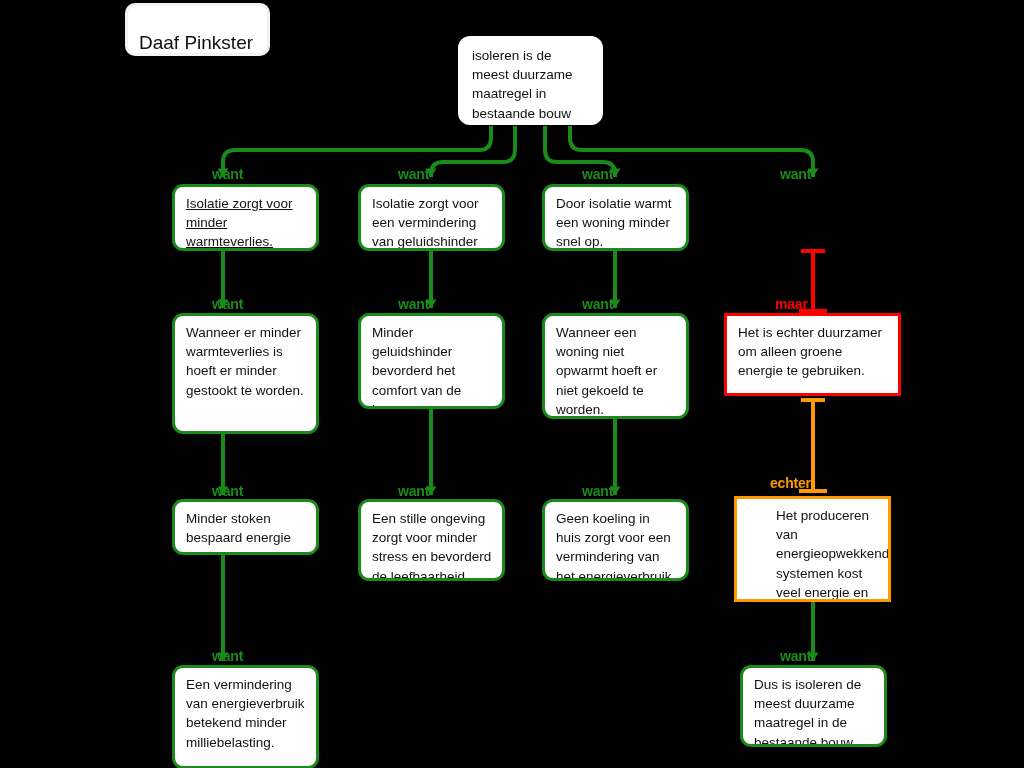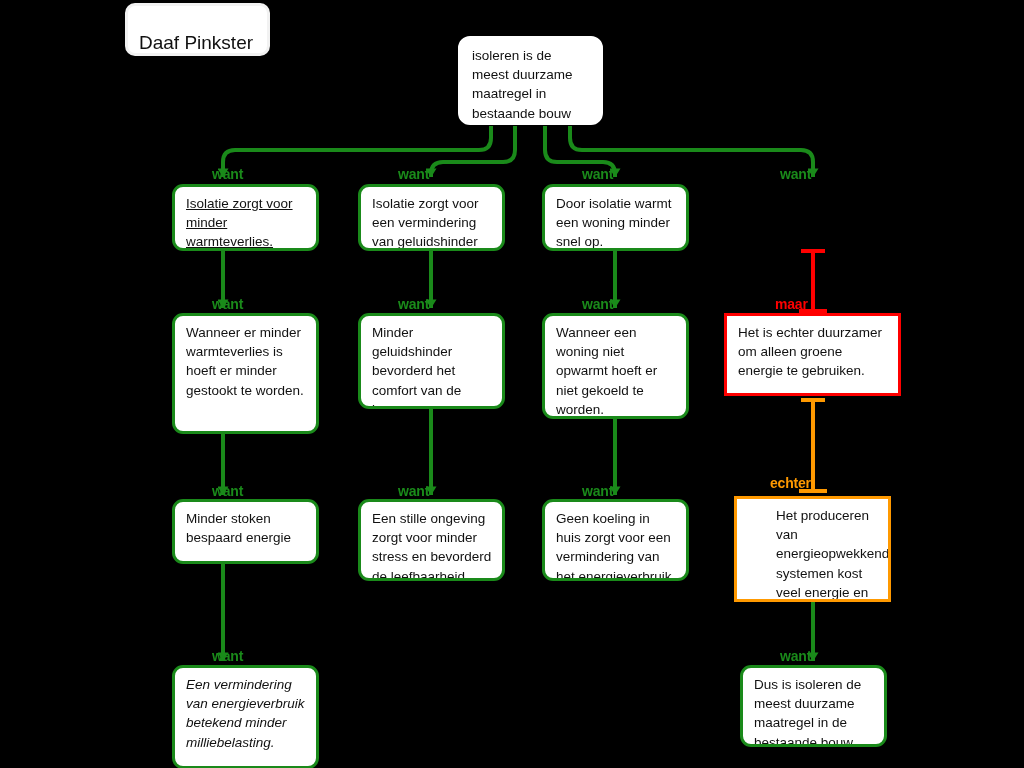--- a/index.html
+++ b/index.html
@@ -108,24 +108,24 @@
   </div>
 
   <div class="node root" style="left:458px;top:36px;width:145px;height:89px;">isoleren is de meest duurzame maatregel in bestaande bouw</div>
 
   <div class="node green" style="left:172px;top:184px;width:147px;height:67px;text-decoration:underline;">Isolatie zorgt voor minder warmteverlies.</div>
   <div class="edge-label want" style="left:212px;top:166px;">want</div>
 
   <div class="node green" style="left:172px;top:313px;width:147px;height:121px;">Wanneer er minder warmteverlies is hoeft er minder gestookt te worden.</div>
   <div class="edge-label want" style="left:212px;top:296px;">want</div>
 
-  <div class="node green" style="left:172px;top:499px;width:147px;height:65px;">Minder stoken bespaard energie</div>
+  <div class="node green" style="left:172px;top:499px;width:147px;height:56px;">Minder stoken bespaard energie</div>
   <div class="edge-label want" style="left:212px;top:483px;">want</div>
 
-  <div class="node green" style="left:172px;top:665px;width:147px;height:104px;font-style:italic;">Een vermindering van energieverbruik betekend minder milliebelasting.</div>
+  <div class="node green" style="left:172px;top:665px;width:147px;height:104px;">Een vermindering van energieverbruik betekend minder milliebelasting.</div>
   <div class="edge-label want" style="left:212px;top:648px;">want</div>
 
   <div class="node green" style="left:358px;top:184px;width:147px;height:67px;">Isolatie zorgt voor een vermindering van geluidshinder</div>
   <div class="edge-label want" style="left:398px;top:166px;">want</div>
 
   <div class="node green" style="left:358px;top:313px;width:147px;height:96px;">Minder geluidshinder bevorderd het comfort van de bewoners.</div>
   <div class="edge-label want" style="left:398px;top:296px;">want</div>
 
   <div class="node green" style="left:358px;top:499px;width:147px;height:82px;">Een stille ongeving zorgt voor minder stress en bevorderd de leefbaarheid.</div>
   <div class="edge-label want" style="left:398px;top:483px;">want</div>

